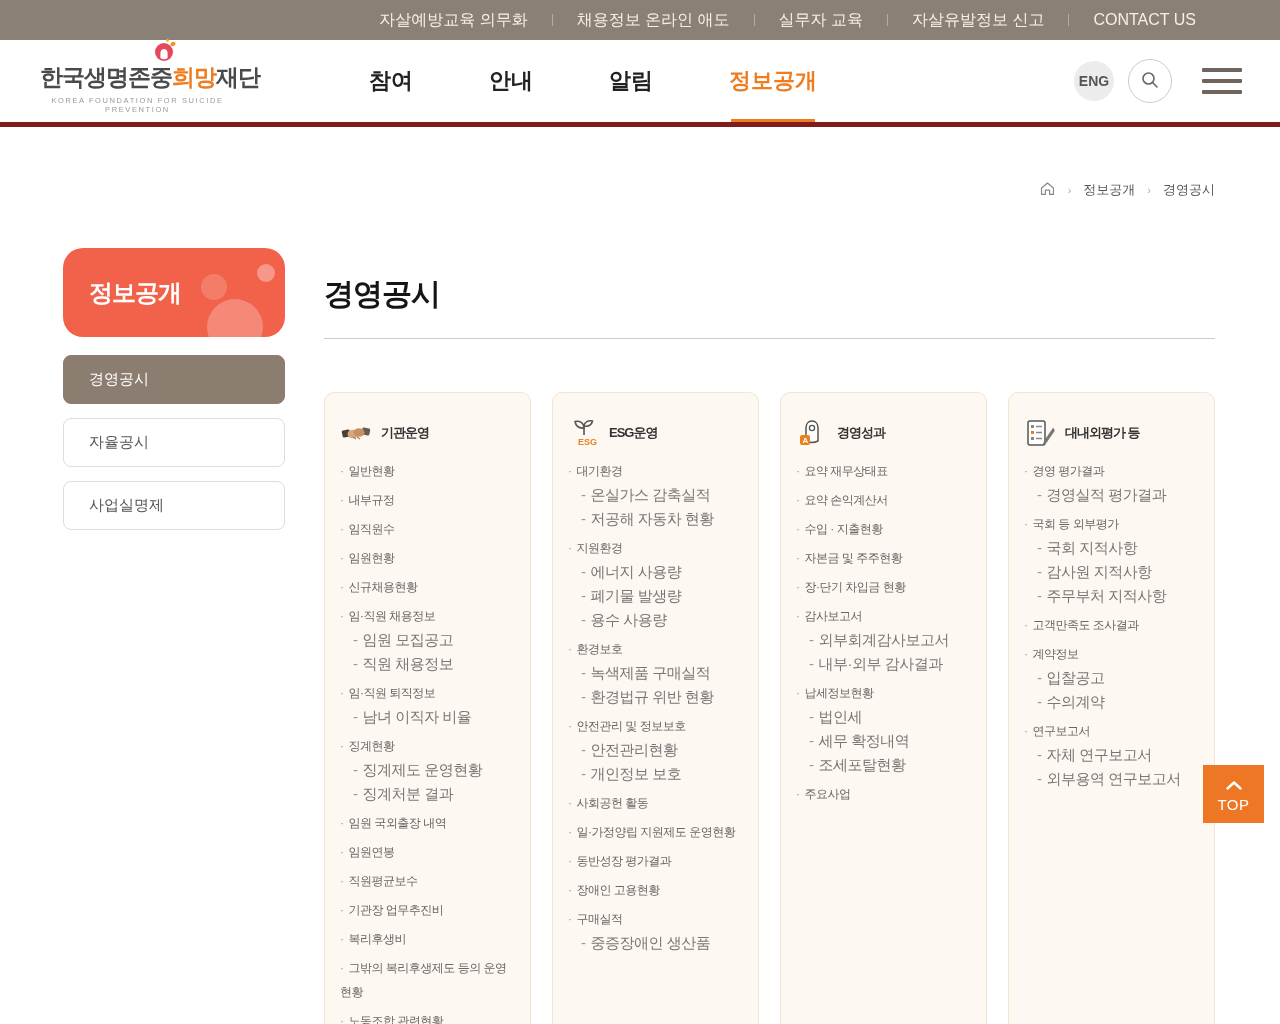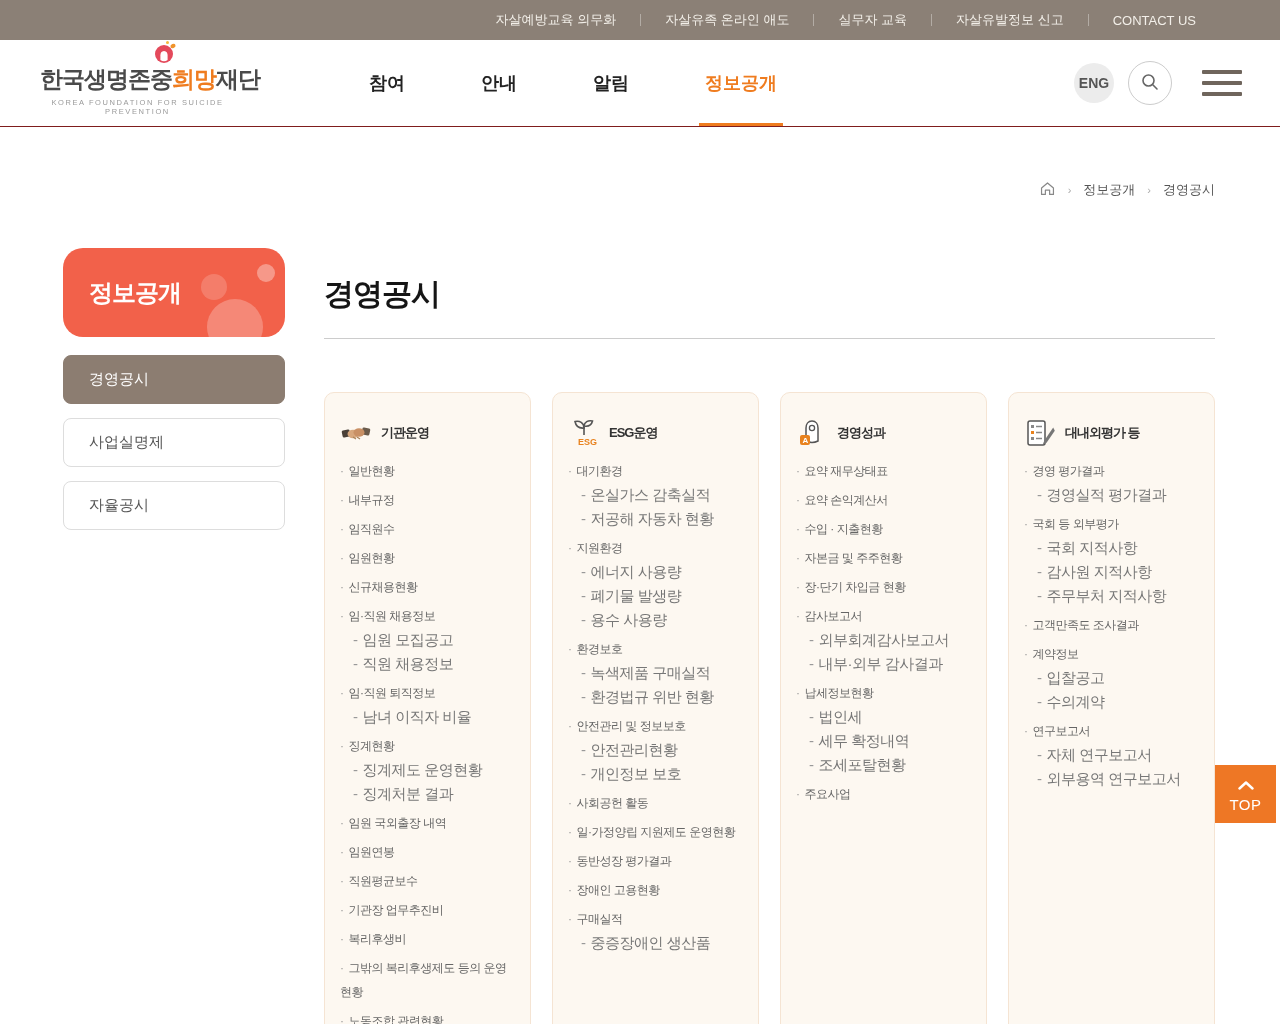--- a/index.html
+++ b/index.html
@@ -1,33 +1,33 @@
 <!DOCTYPE html>
 <html><head>
 <meta charset="utf-8">
 <style>
   * { margin:0; padding:0; box-sizing:border-box; }
   body { background:#fff; font-family:"Liberation Sans", sans-serif; }
   .canvas { position:relative; width:1280px; height:1024px; overflow:hidden; background:#fff; }
 
   
   .topbar { height:40px; background:#8b8076; display:flex; align-items:center; justify-content:flex-end; padding-right:84px; }
-  .topbar-link { font-size:13px; color:#f3efe9; cursor:pointer; white-space:nowrap; }
+  .topbar-link { font-size:16px; color:#f3efe9; cursor:pointer; white-space:nowrap; }
   .topbar-sep { width:1px; height:12px; background:rgba(255,255,255,.35); margin:0 24px; }
 
   
-  header { position:relative; height:87px; background:#fff; border-bottom:1px solid #7f1d1d; display:flex; align-items:center; }
+  header { position:relative; height:87px; background:#fff; border-bottom:5px solid #7f1d1d; display:flex; align-items:center; }
   .logo { position:relative; margin-left:40px; cursor:pointer; width:195px; }
   .logo-row { position:relative; font-size:23px; font-weight:800; color:#4a4a4a; letter-spacing:-1px; white-space:nowrap; padding-top:14px; }
   .logo-accent { color:#ef7c1f; }
   .logo-sub { font-size:7.5px; color:#9a9a9a; letter-spacing:1.6px; margin-top:3px; text-align:center; }
   .logo-mark { position:absolute; left:112px; top:-10px; }
 
   nav { display:flex; align-items:stretch; height:100%; margin-left:96px; }
-  .nav-item { position:relative; display:flex; align-items:center; font-size:18px; font-weight:700; color:#222; padding:0 38px; cursor:pointer; }
+  .nav-item { position:relative; display:flex; align-items:center; font-size:22px; font-weight:700; color:#222; padding:0 38px; cursor:pointer; }
   .nav-item.active { color:#ef7c1f; }
   .nav-item.active::after { content:""; position:absolute; left:50%; transform:translateX(-50%); bottom:0; width:84px; height:3px; background:#ef7c1f; }
 
   .utils { margin-left:auto; margin-right:38px; display:flex; align-items:center; gap:14px; }
   .eng-btn { width:40px; height:40px; border-radius:50%; background:#ececec; border:none; font-family:inherit; font-size:14px; font-weight:700; color:#555; cursor:pointer; }
   .search-btn { width:44px; height:44px; border-radius:50%; background:#fff; border:1px solid #ccc; display:flex; align-items:center; justify-content:center; cursor:pointer; }
   .burger-btn { width:40px; height:26px; background:none; border:none; display:flex; flex-direction:column; justify-content:space-between; cursor:pointer; margin-left:16px; }
   .burger-btn span { display:block; height:4px; background:#6f655c; border-radius:1px; }
 
   
@@ -54,32 +54,32 @@
   .card { background:#fdf8f1; border:1px solid #f5e4d3; border-radius:10px; padding:20px 15px; overflow:hidden; }
   .card-head { display:flex; align-items:center; gap:9px; margin:4px 0 10px; }
   .card-title { font-size:13px; font-weight:800; color:#333; letter-spacing:-1px; }
   .card-icon { width:32px; height:32px; flex:0 0 32px; }
   .item { font-size:12px; color:#666; line-height:24px; margin-top:5px; cursor:pointer; letter-spacing:-0.5px; }
   .item .bullet { color:#999; margin-right:5px; }
   .subitem { font-size:15px; color:#777; line-height:24px; padding-left:13px; cursor:pointer; letter-spacing:-0.5px; }
   .subitem .dash { color:#999; margin-right:5px; }
 
   
-  .top-btn { position:absolute; right:4px; top:765px; width:61px; height:58px; background:#ee7725; border:none; color:#fff; display:flex; flex-direction:column; align-items:center; justify-content:center; gap:3px; font-family:inherit; font-size:15px; letter-spacing:.5px; cursor:pointer; }
+  .top-btn { position:absolute; right:16px; top:765px; width:61px; height:58px; background:#ee7725; border:none; color:#fff; display:flex; flex-direction:column; align-items:center; justify-content:center; gap:3px; font-family:inherit; font-size:15px; letter-spacing:.5px; cursor:pointer; }
 </style>
 </head>
 <body>
 
 <div class="canvas">
 
   <div class="topbar">
     <div class="topbar-links" id="topbar-links" style="display: flex; align-items: center;">
         <span class="topbar-link">자살예방교육 의무화</span>
         <span class="topbar-sep"></span>
-        <span class="topbar-link">자살유족 온라인 애도</span>
+        <span class="topbar-link">채용정보 온라인 애도</span>
         <span class="topbar-sep"></span>
         <span class="topbar-link">실무자 교육</span>
         <span class="topbar-sep"></span>
         <span class="topbar-link">자살유발정보 신고</span>
         <span class="topbar-sep"></span>
         <span class="topbar-link">CONTACT US</span>
       </div>
   </div>
 
   <header>
@@ -139,22 +139,22 @@
 
   <aside class="sidebar">
     <div class="side-title">
       <span>정보공개</span>
       <span class="bub bub1"></span>
       <span class="bub bub2"></span>
       <span class="bub bub3"></span>
     </div>
     <div id="side-items">
         <div class="side-item active">경영공시</div>
+        <div class="side-item">자율공시</div>
         <div class="side-item">사업실명제</div>
-        <div class="side-item">자율공시</div>
       </div>
   </aside>
 
   <main>
     <h1 class="page-title">경영공시</h1>
     <hr class="title-rule">
     <div class="cards" id="cards">
         <div class="card">
           <div class="card-head">
             <span class="card-icon"><svg width="32" height="32" viewBox="0 0 32 32">

